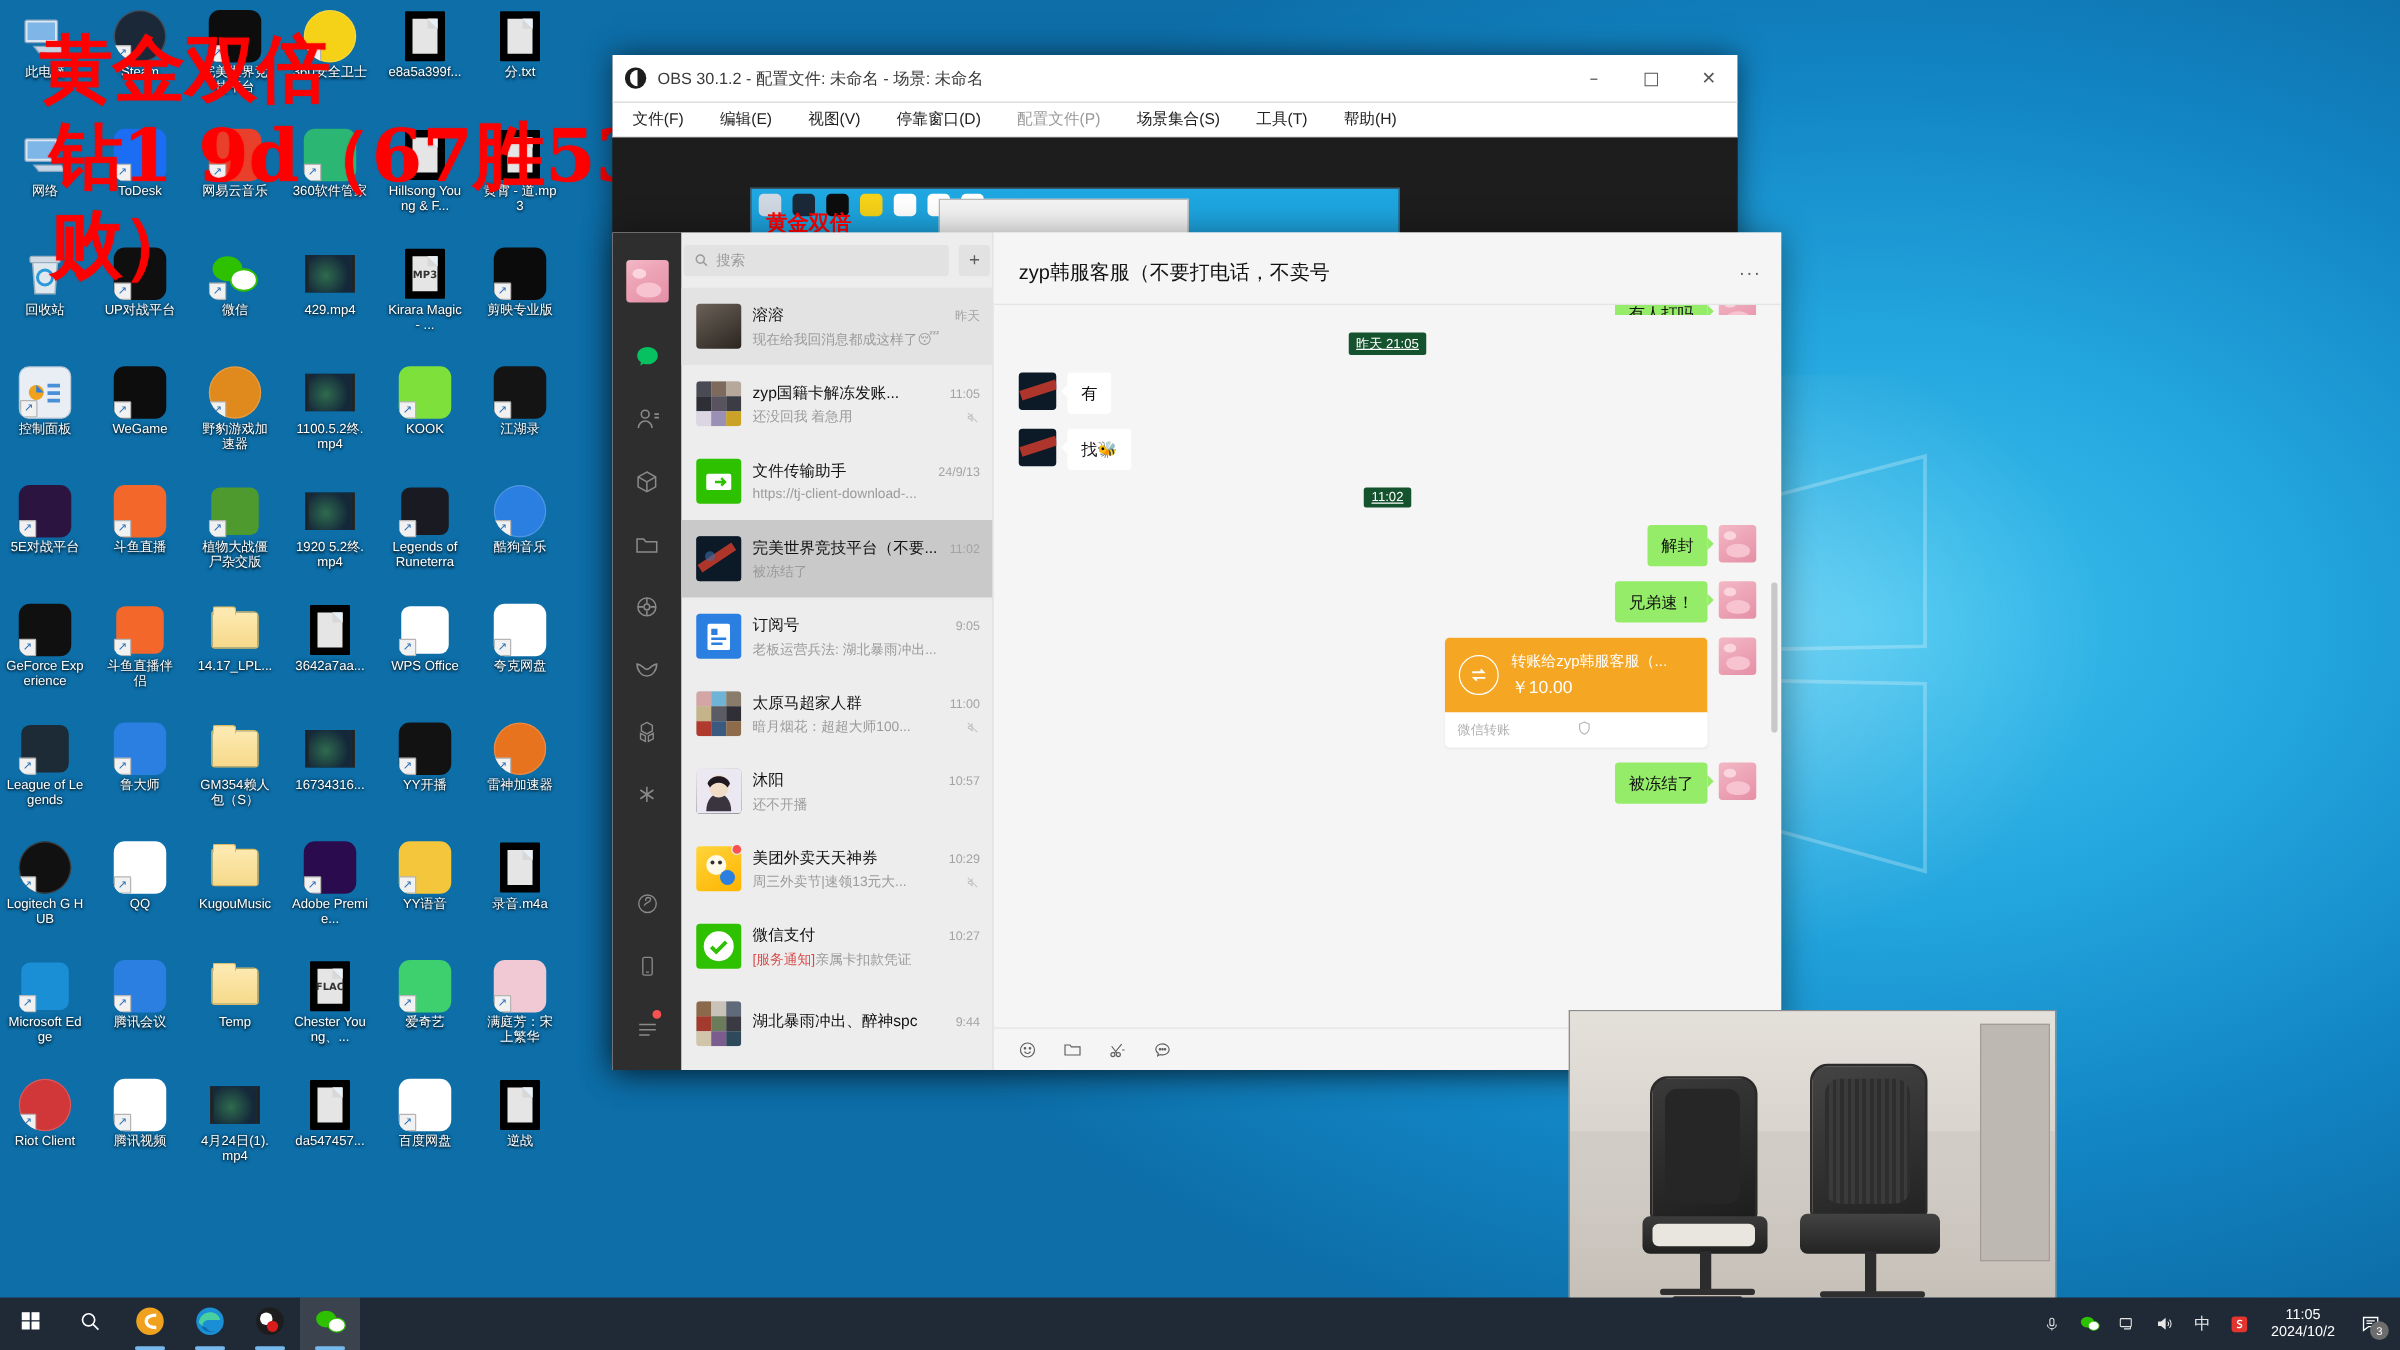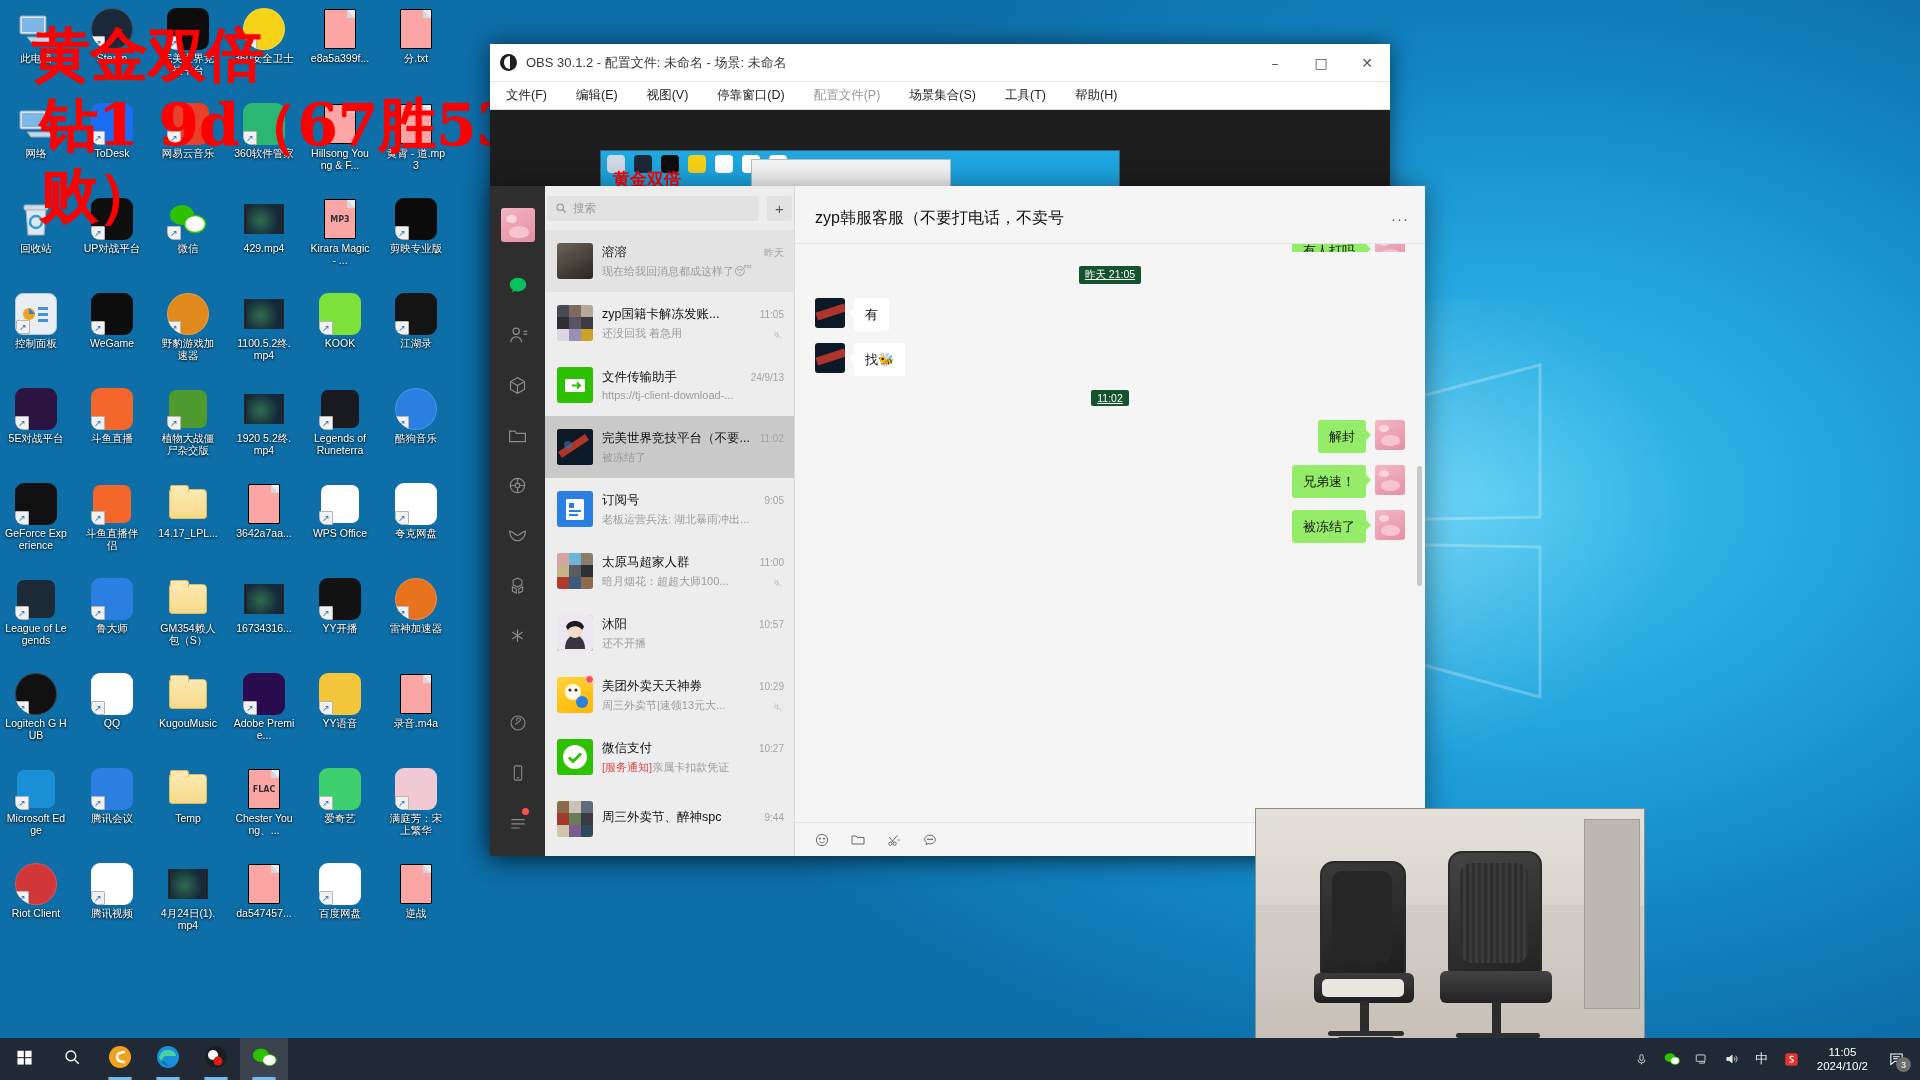--- a/index.html
+++ b/index.html
@@ -54,21 +54,21 @@
     text-shadow:0 1px 2px rgba(0,0,0,.85), 0 0 3px rgba(0,0,0,.7);
     word-break:break-all; max-width:66px;
   }
   .shortcut-arrow{
     position:absolute;left:0;bottom:0;width:14px;height:14px;
     background:#f1f1f1;border:1px solid #b5b5b5;
     display:flex;align-items:center;justify-content:center;
     font-size:9px;color:#2a6fb5;border-radius:1px;
   }
   .filepage{
-    background:#fca5a5;border:1px solid #000000;border-radius:1px;width:32px;height:40px;
+    background:#e5e5e5;border:6px solid #000000;border-radius:1px;width:32px;height:40px;
     position:relative;color:#333;font-size:8px;font-weight:bold;
     display:flex;align-items:center;justify-content:center;
   }
   .filepage:after{content:"";position:absolute;right:0;top:0;border-width:0 8px 8px 0;border-style:solid;border-color:#d8d8d8 #e8f0f7;}
   .folder{
     width:38px;height:30px;background:linear-gradient(#fde9b0,#f6d98a);
     border:1px solid #d9b964;border-radius:2px 4px 3px 3px;position:relative;
   }
   .folder:before{content:"";position:absolute;left:0;top:-5px;width:17px;height:6px;background:#fde9b0;border:1px solid #d9b964;border-bottom:none;border-radius:2px 3px 0 0;}
   .vidthumb{width:40px;height:30px;background:#11202e;border-left:3px double #2a2a2a;border-right:3px double #2a2a2a;position:relative;overflow:hidden;}
@@ -990,21 +990,21 @@
               <i style="background: rgb(162, 59, 46);"></i>
               <i style="background: rgb(107, 124, 90);"></i>
               <i style="background: rgb(58, 58, 66);"></i>
               <i style="background: rgb(208, 196, 170);"></i>
               <i style="background: rgb(122, 92, 142);"></i>
               <i style="background: rgb(46, 74, 90);"></i>
             </div>
           </div>
           <div class="chat-body">
             <div class="chat-top">
-              <div class="chat-name">周三外卖节、醉神spc</div>
+              <div class="chat-name">湖北暴雨冲出、醉神spc</div>
               <div class="chat-time">9:44</div>
             </div>
             <div class="chat-msg"></div>
           </div>
         </div>
       </div>
   </div>
 
   <div id="wechat-conv">
     <div id="conv-winctl">
@@ -1042,20 +1042,42 @@
         </div>
         <div class="ts-row">
           <span class="ts">11:02</span>
         </div>
         <div class="msg out">
           <div class="bubble green">解封</div>
           <div class="msg-av av-pig"></div>
         </div>
         <div class="msg out">
           <div class="bubble green">兄弟速！</div>
+          <div class="msg-av av-pig"></div>
+        </div>
+        <div class="msg out">
+          <div class="transfer-card">
+            <div class="tc-top">
+              <div class="tc-circle">
+                <svg width="18" height="18" viewBox="0 0 24 24" fill="none" stroke="#fff" stroke-width="2">
+                  <path d="M5 9h12l-3-3M19 15H7l3 3"></path>
+                </svg>
+              </div>
+              <div class="tc-txt">
+                <div class="tc-title">转账给zyp韩服客服（...</div>
+                <div class="tc-amt">￥10.00</div>
+              </div>
+            </div>
+            <div class="tc-bot">
+              <span>微信转账</span>
+              <span class="tc-shield"><svg width="13" height="13" viewBox="0 0 24 24" fill="none" stroke="currentColor" stroke-width="1.6">
+                  <path d="M12 3l7 3v6c0 4-3 7.3-7 9-4-1.7-7-5-7-9V6z"></path>
+                </svg></span>
+            </div>
+          </div>
           <div class="msg-av av-pig"></div>
         </div>
         <div class="msg out">
           <div class="bubble green">被冻结了</div>
           <div class="msg-av av-pig"></div>
         </div>
       </div>
     <div id="conv-scrollbar"></div>
 
     <div id="conv-toolbar">

